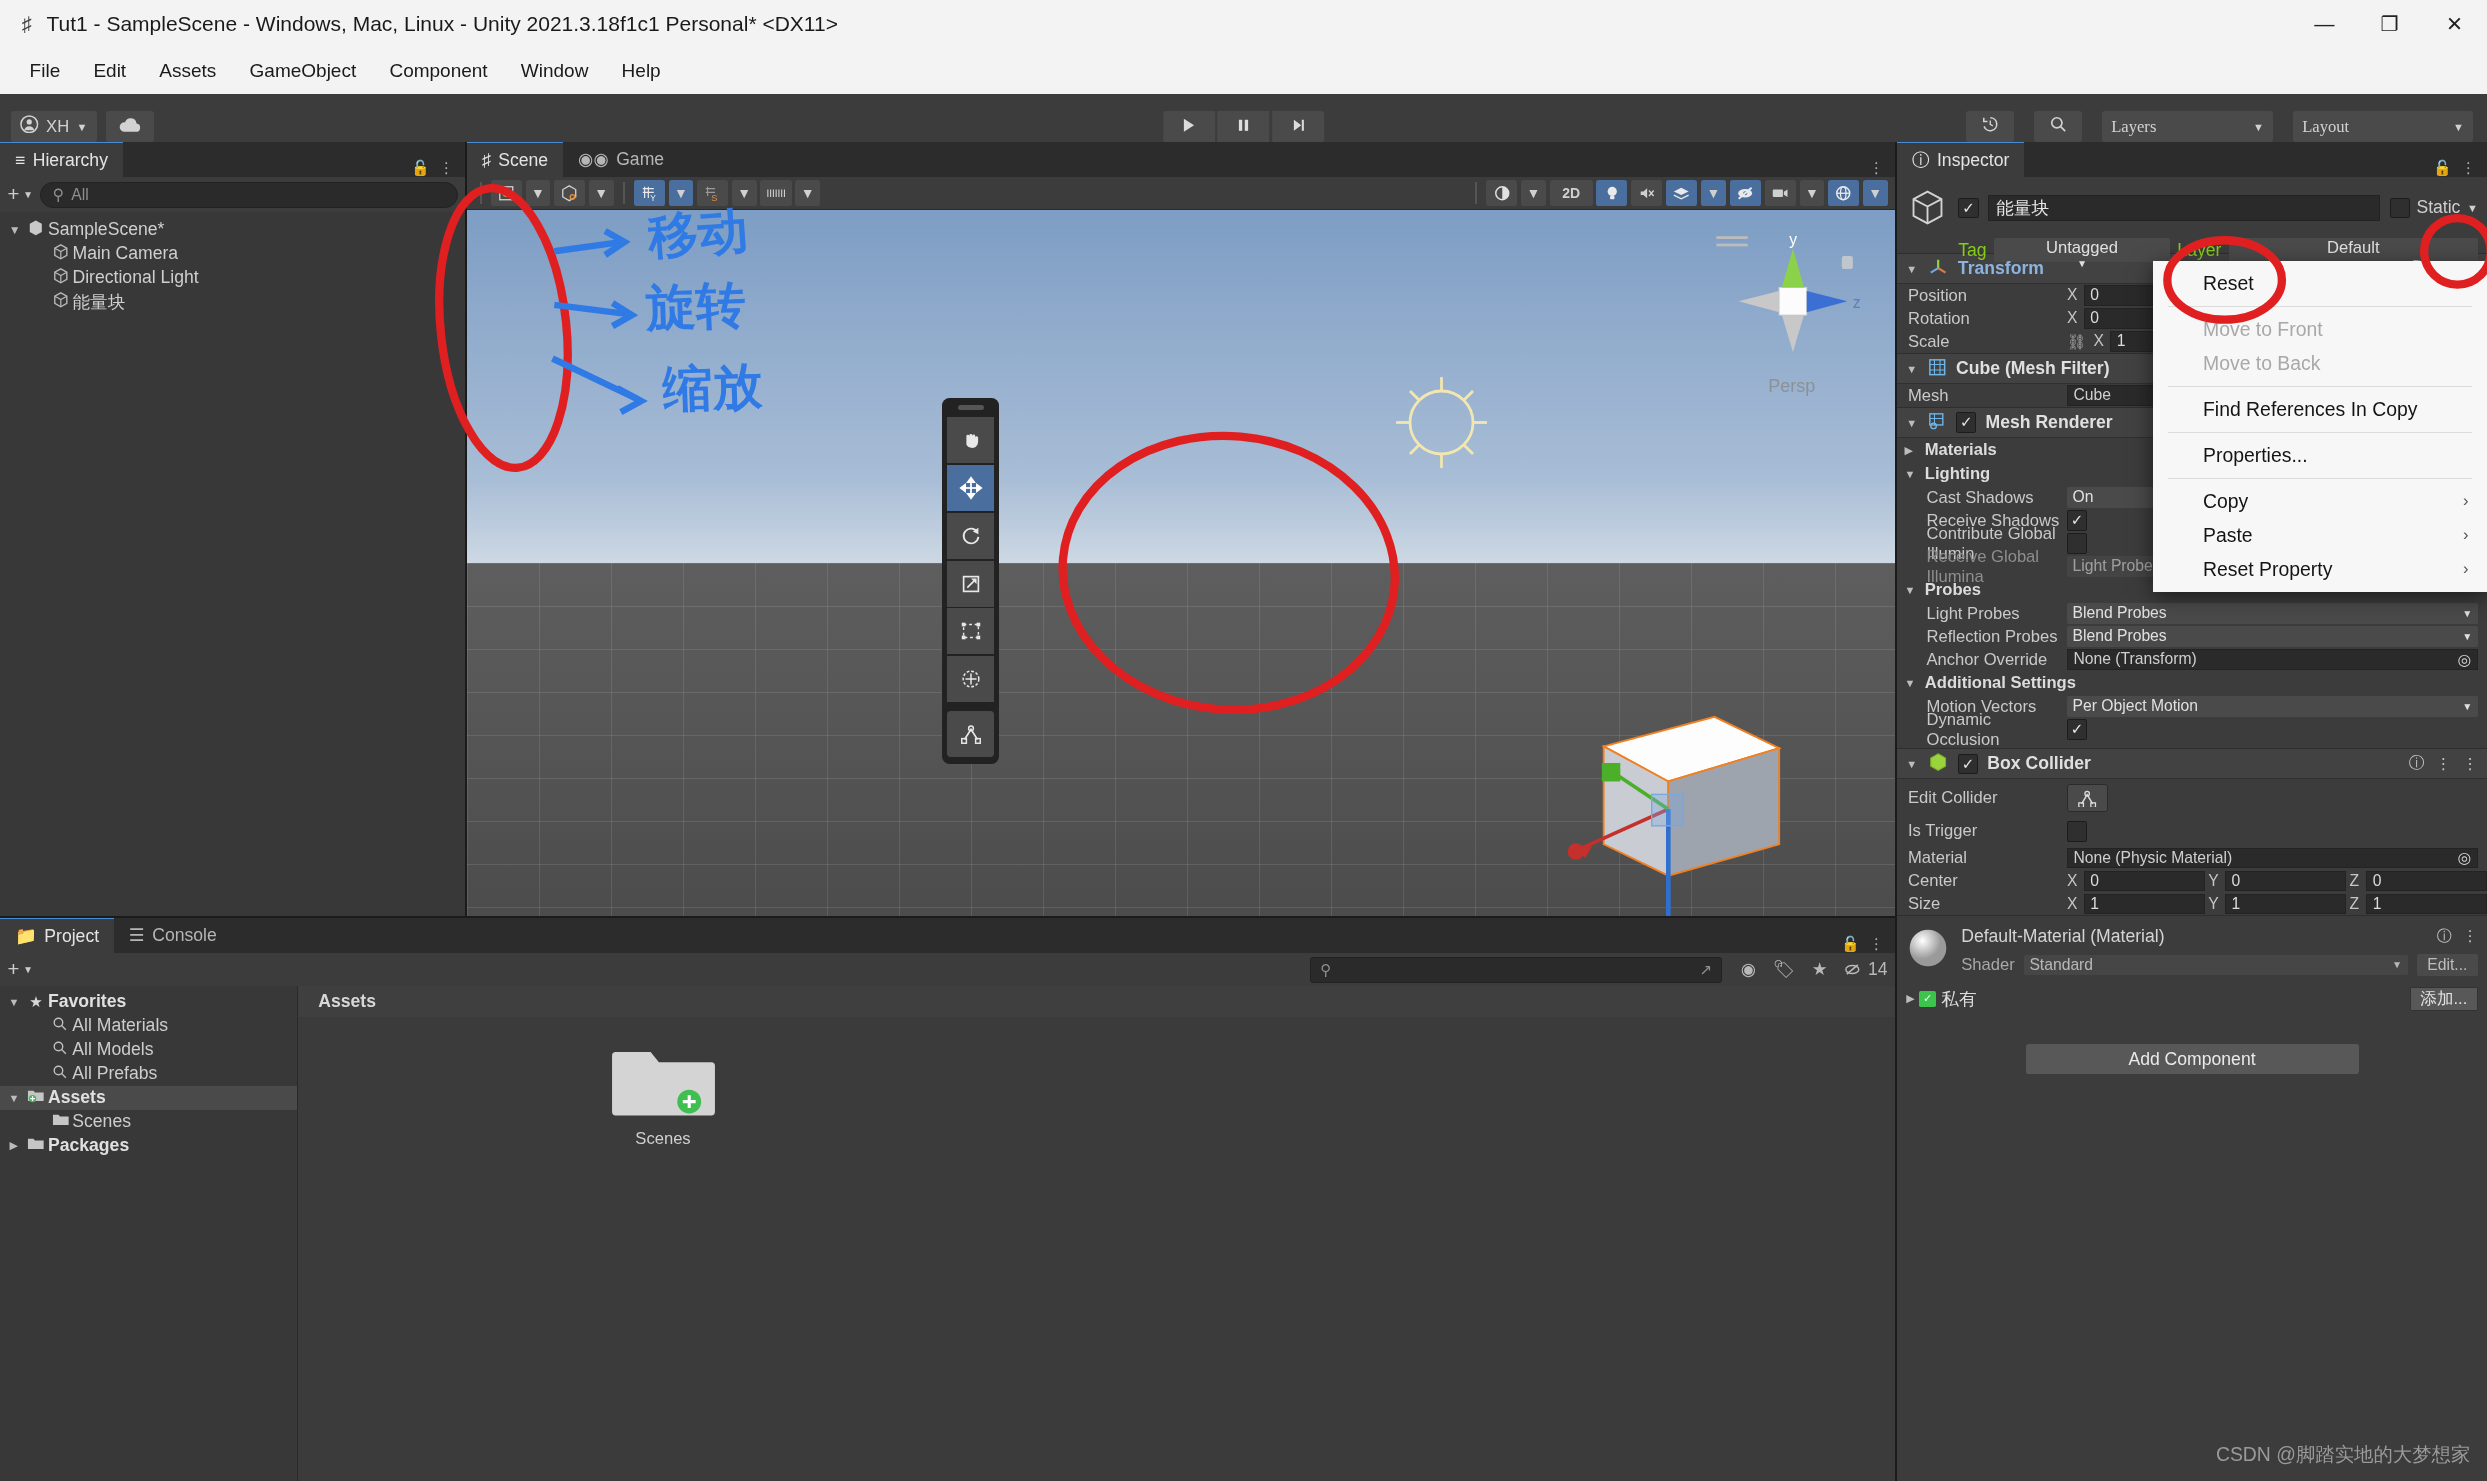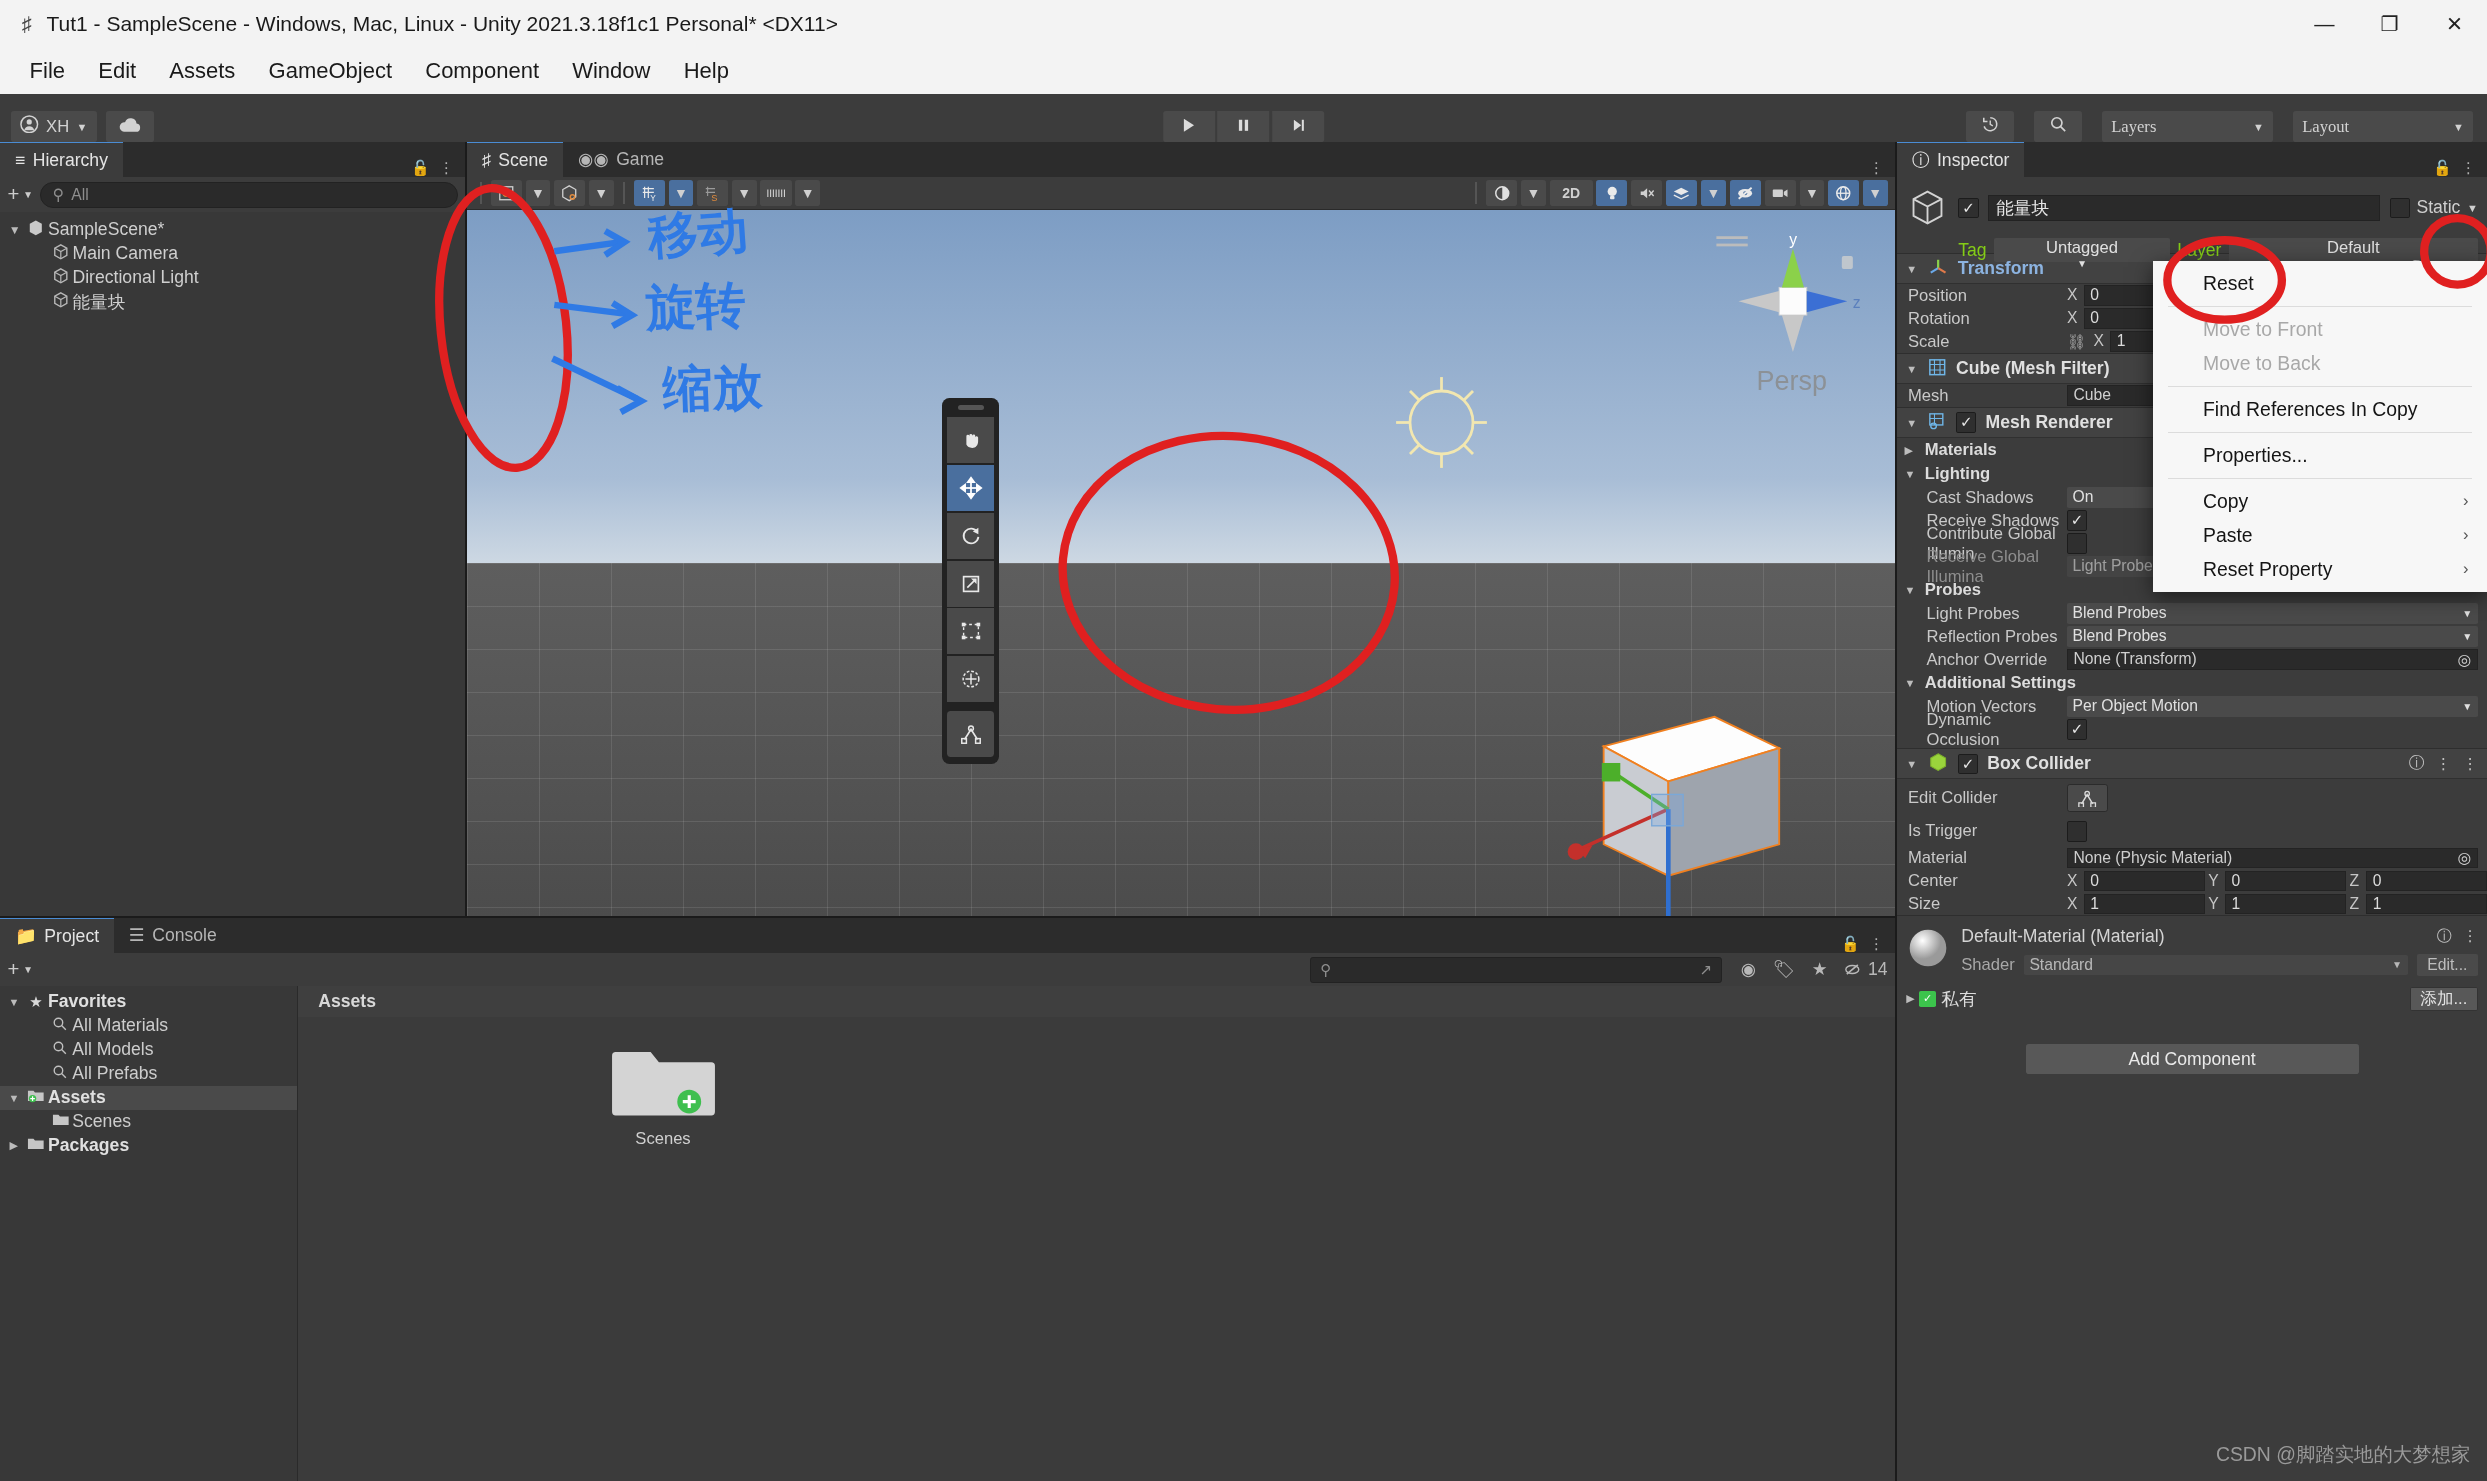--- a/index.html
+++ b/index.html
@@ -20,21 +20,21 @@
   .title-text { font-size: 21px; color: #1a1a1a; margin-left: 5.5px; }
   .win-btns { margin-left: auto; display: flex; height: 48px; }
   .win-btn { width: 65px; height: 48px; display: flex; align-items: center; justify-content: center;
              font-size: 20.3px; color: #222; }
 
   
   .menubar {
     position: absolute; left: 0; top: 48px; width: 2487px; height: 46px;
     background: #f3f3f3; display: flex; align-items: center; padding-left: 13px;
   }
-  .menu-item { font-size: 22px; color: #1a1a1a; padding: 5.5px 16.6px; }
+  .menu-item { font-size: 19px; color: #1a1a1a; padding: 5.5px 16.6px; }
 
   
   .unitybar {
     position: absolute; left: 0; top: 94px; width: 2487px; height: 48px;
     background: #3c3c3c; display: flex; align-items: flex-end;
   }
   .acct {
     margin-left: 11px; height: 31px; background: #4a4a4a; border-radius: 2.8px;
     display: flex; align-items: center; padding: 0 9.2px; gap: 7.4px; color: #d2d2d2; font-size: 16.6px;
   }
@@ -111,21 +111,21 @@
   }
   .tool-handle { height: 4.6px; width: 26px; background: #555; border-radius: 2.8px; margin: 0 auto 5.5px; }
   .tbtn {
     height: 46px; background: #4a4a4a; display: flex; align-items: center; justify-content: center;
     color: #e2e2e2;
   }
   .tbtn.on { background: #4a6f9e; }
   .tbtn.last { margin-top: 6.5px; border-radius: 3.7px; }
 
   .gizmo-wrap { position: absolute; right: 20.3px; top: 20.3px; width: 166px; height: 176px; }
-  .persp-label { position: absolute; left: 0; right: 0; bottom: 9.2px; text-align: center; color: #8c9196; font-size: 27px; }
+  .persp-label { position: absolute; left: 0; right: 0; bottom: 9.2px; text-align: center; color: #8c9196; font-size: 18px; }
 
   
   #project { left: 0; top: 918px; width: 1895px; height: 563px; }
   .proj-tools { height: 33px; background: #3c3c3c; display: flex; align-items: center; padding: 0 7.4px; gap: 11px; }
   .proj-search {
     flex: 1; height: 26px; max-width: 1229px; background: #2a2a2a; border: 0.9px solid #222;
     border-radius: 2.8px; display: flex; align-items: center; padding: 0 9.2px; gap: 7.4px; color: #8e8e8e; font-size: 15px;
     margin-left: 1266px;
   }
   .proj-body { display: flex; height: calc(100% - 33px - 35px); }

